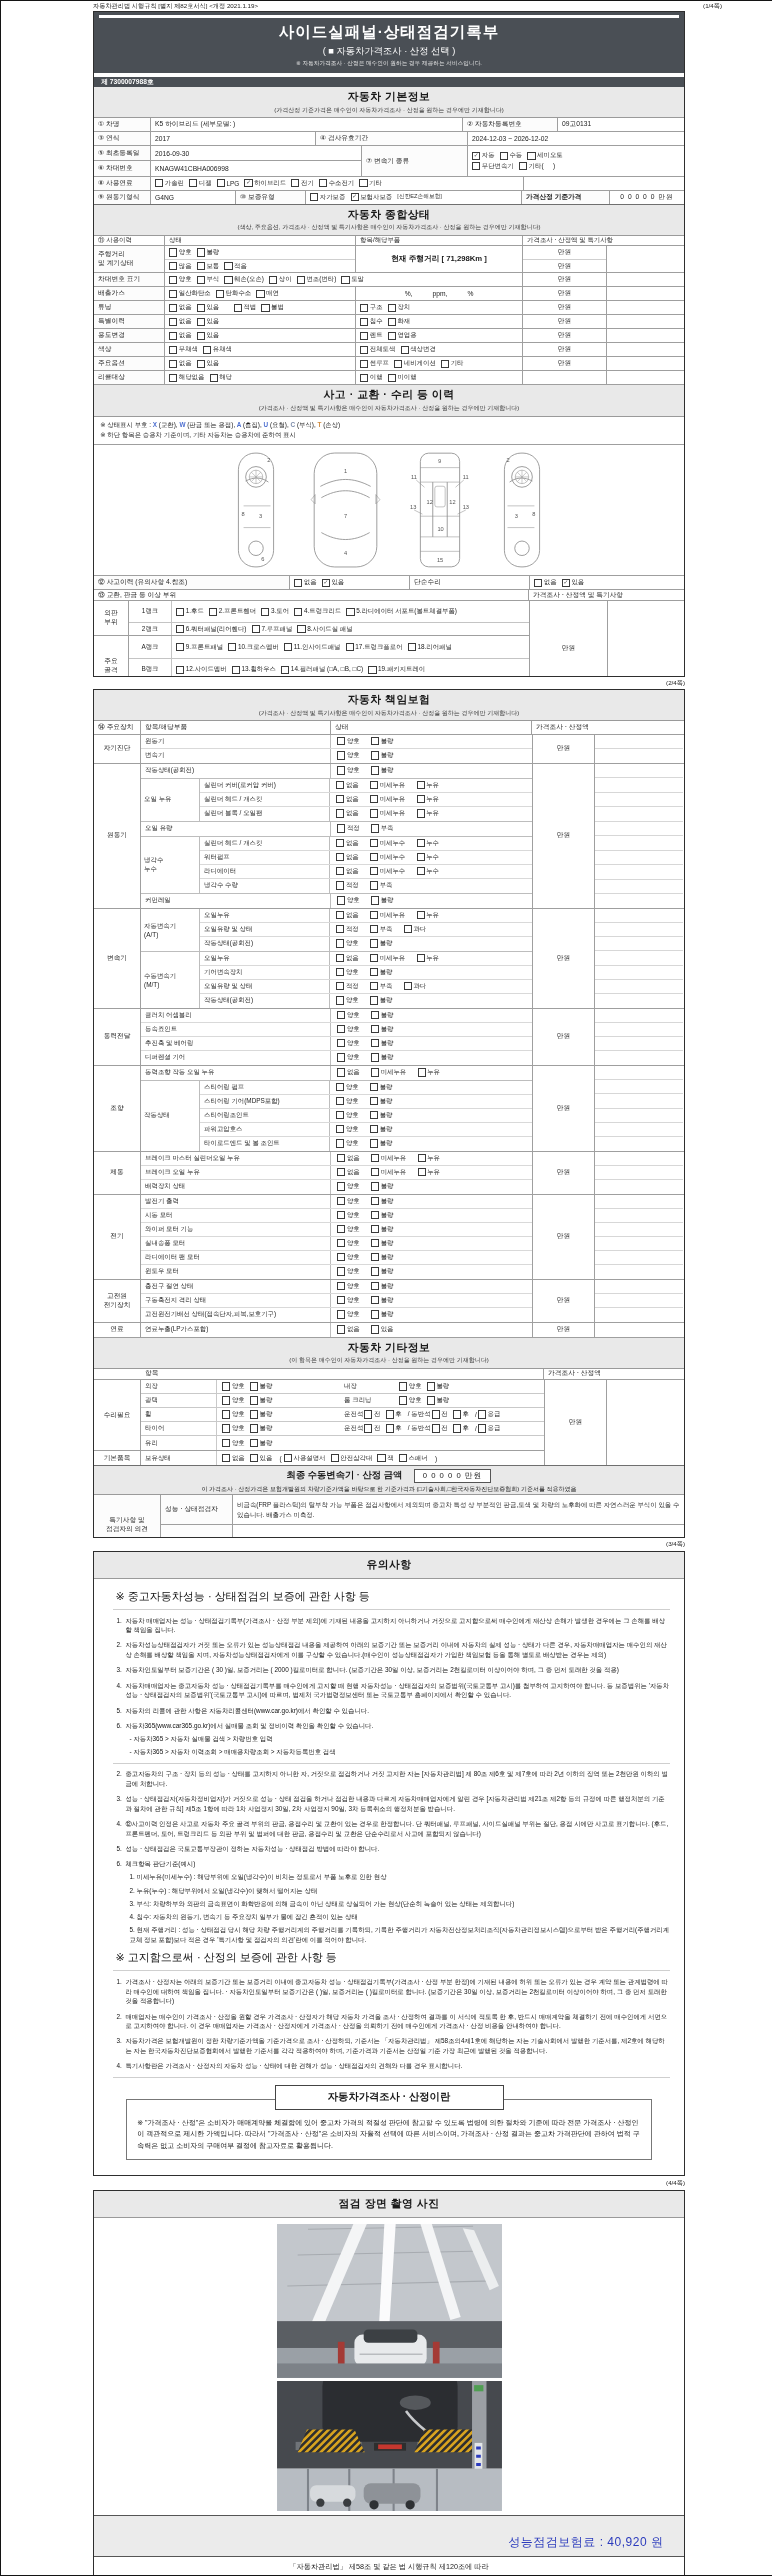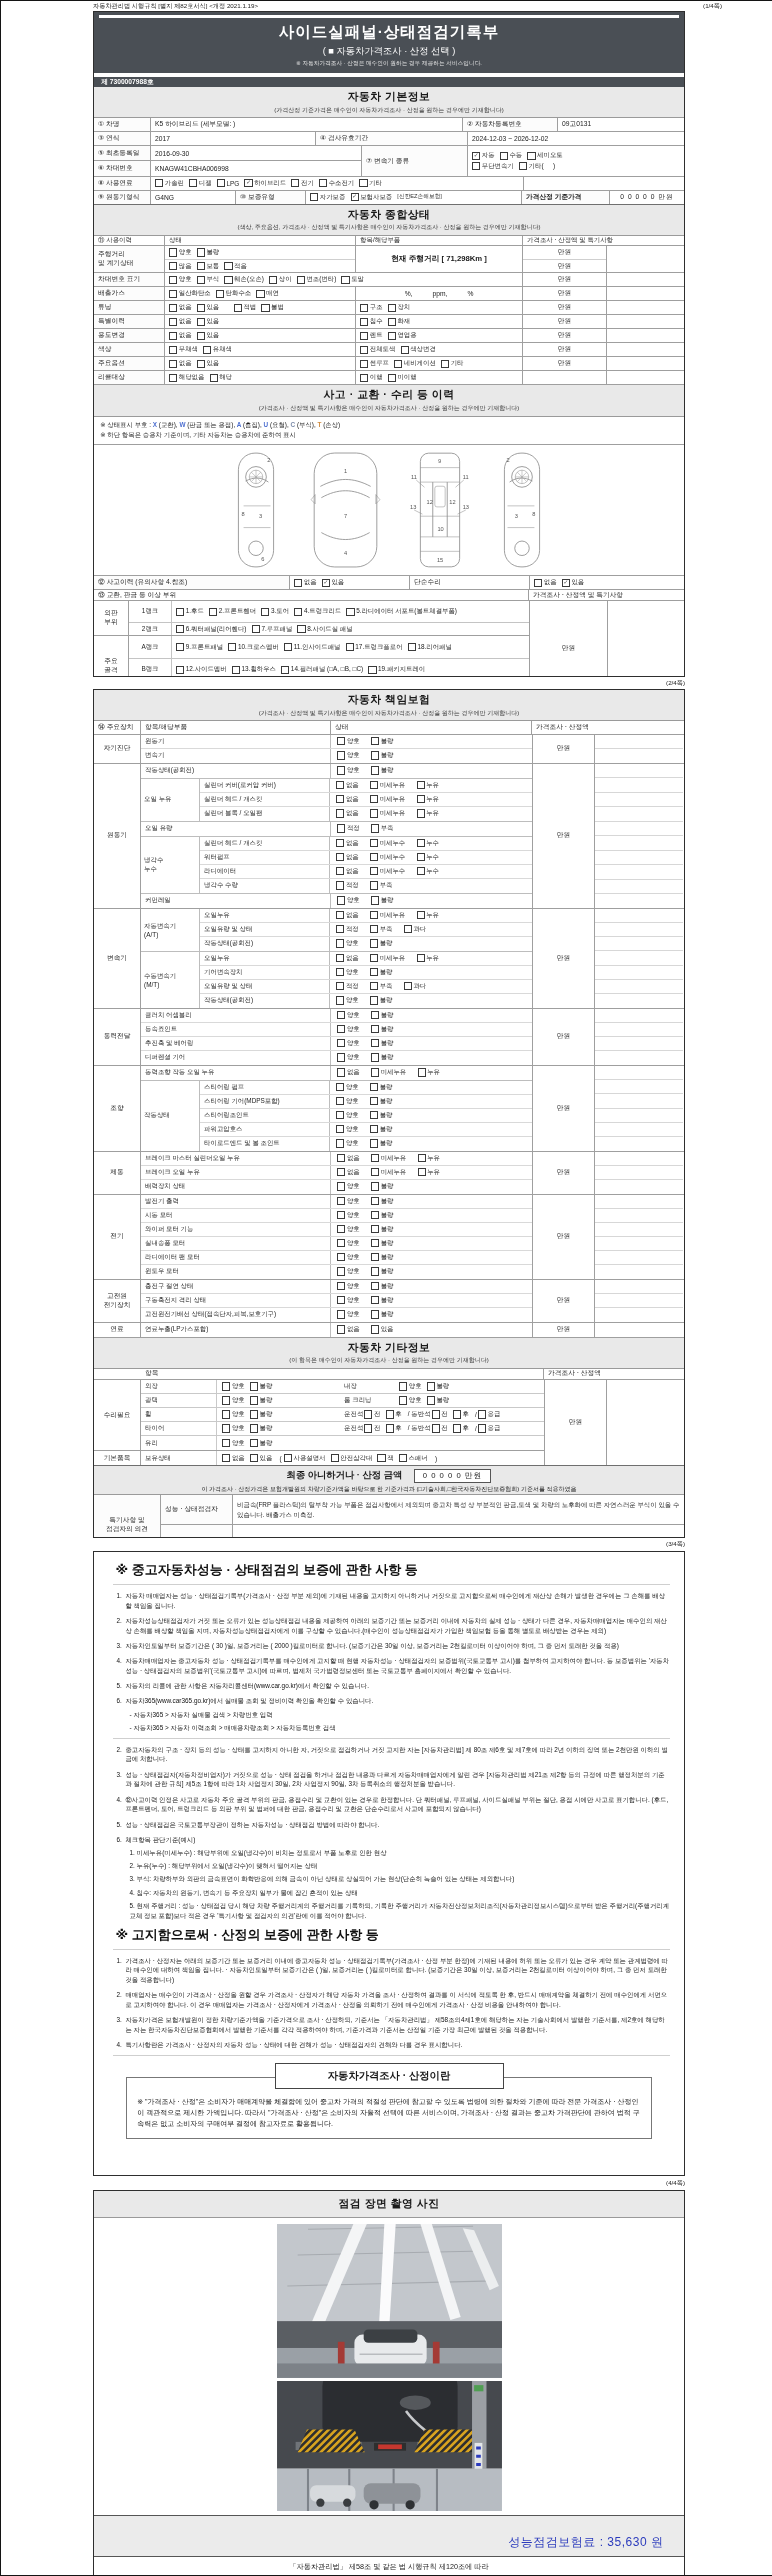--- a/index.html
+++ b/index.html
@@ -50,21 +50,21 @@
   .sublab{width:59px;border-right:0.5px solid #bdbdbd;display:flex;align-items:center;padding:1px 3.1px;font-size:6.4px;box-sizing:border-box}
   .brows{flex:1;display:flex;flex-direction:column}
   .drow{display:flex;height:14px;border-bottom:0.5px solid #d9d9d9;box-sizing:border-box}
   .brows .drow:last-child,.gr .blk:last-child .drow:last-child{border-bottom:none}
   .dit{width:130px;border-right:0.5px solid #bdbdbd;display:flex;align-items:center;padding:1px 4.1px;font-size:6.4px;box-sizing:border-box}
   .dit.wide{width:190px}
   .dop{flex:1;display:flex;align-items:center;padding:1px 6.2px}
   .dop .cb{margin-right:11.3px}
   
   .noticebody{padding:4.1px 14.4px 0 18.5px}
-  .nhead{font-size:13px;margin:5.2px 0 3.1px 3.1px;font-weight:bold;color:#111}
+  .nhead{font-size:11px;margin:5.2px 0 3.1px 3.1px;font-weight:normal;color:#111}
   .ni{display:flex;gap:3.6px;margin:5.7px 0;font-size:6.4px;line-height:1.5;color:#111}
   .ni .nn{min-width:9.3px;text-align:right;flex:0 0 auto}
   .ni .nt{flex:1}
   .nsub{margin:3.6px 0 0 4.1px}
   hr.sep{border:0;border-top:0.5px solid #cfcfcf;margin:5.2px 0}
   .nbox-title{width:227px;margin:7.2px auto 0;border:1px solid #444;background:#fff;text-align:center;
               font-size:10.3px;font-weight:bold;padding:4.6px 0;position:relative;z-index:2}
   .nbox-wrap{width:526px;margin:-11.3px auto 0;border:0.8px solid #777;padding:17.5px 10.3px 8.2px;box-sizing:border-box;
              font-size:7px;line-height:1.6;font-weight:500;color:#111}
   
@@ -1823,21 +1823,21 @@
             </div>
           </div>
         </div>
         <div style="width: 62px; border-left: 0.5px solid rgb(159, 159, 159); display: flex; align-items: center; justify-content: center; font-size: 6.7px; box-sizing: border-box;">만원</div>
         <div style="flex: 1 1 0%; border-left: 0.5px solid rgb(159, 159, 159);"></div>
       </div>
     </div>
 
   <div style="background:#e9e9e9;border-bottom:0.5px solid #9a9a9a;height:29px;box-sizing:border-box;padding-top:2.6px">
     <div style="display:flex;justify-content:center;align-items:center;gap:11.3px">
-      <span style="font-size:9.3px;font-weight:bold">최종 아니하거나 · 산정 금액</span>
+      <span style="font-size:9.3px;font-weight:bold">최종 수동변속기 · 산정 금액</span>
       <span style="border:0.8px solid #555;background:#fff;padding:1px 8.2px;font-size:7.7px;letter-spacing:1px">0 0 0 0 0 만원</span>
     </div>
     <div style="text-align:center;font-size:6px;margin-top:2.1px">이 가격조사 · 산정가격은 보험개발원의 차량기준가액을 바탕으로 한 기준가격과 (□기술사회,□한국자동차진단보증협회) 기준서를 적용하였음</div>
   </div>
 
   <div style="display:flex">
     <div class="c lab cent" style="width:67px;white-space:pre-line;border-bottom:none">특기사항 및
 점검자의 의견</div>
     <div style="flex:1">
       <div class="r" style="height:30px">
@@ -1848,20 +1848,23 @@
         <div class="c lab" style="width:72px">가격 · 조사산정자</div>
         <div class="c last" style="flex:1"></div>
       </div>
     </div>
   </div>
 </div>
 
 <div class="pageno" style="top:1540px">(3/4쪽)</div>
 
 <div class="page" style="top:1551px;height:625px">
+  <div class="sechead" style="padding:6.2px 0">
+    <div class="t">유의사항</div>
+  </div>
   <div class="noticebody" id="noticeBody">
       <div class="nhead">※ 중고자동차성능 · 상태점검의 보증에 관한 사항 등</div>
       <hr class="sep">
       <div class="ni">
         <span class="nn">1.</span>
         <span class="nt">자동차 매매업자는 성능 · 상태점검기록부(가격조사 · 산정 부분 제외)에 기재된 내용을 고지하지 아니하거나 거짓으로 고지함으로써 매수인에게 재산상 손해가 발생한 경우에는 그 손해를 배상할 책임을 집니다.</span>
       </div>
       <div class="ni">
         <span class="nn">2.</span>
         <span class="nt">자동차성능상태점검자가 거짓 또는 오류가 있는 성능상태점검 내용을 제공하여 아래의 보증기간 또는 보증거리 이내에 자동차의 실제 성능 · 상태가 다른 경우, 자동차매매업자는 매수인의 재산상 손해를 배상할 책임을 지며, 자동차성능상태점검자에게 이를 구상할 수 있습니다.(매수인이 성능상태점검자가 가입한 책임보험 등을 통해 별도로 배상받는 경우는 제외)</span>
@@ -1978,20 +1981,20 @@
       <rect x="64" y="202" width="88" height="32" rx="12" fill="#d7dadd"></rect>
       <rect x="168" y="198" width="110" height="40" rx="14" fill="#8e9298"></rect>
       <circle cx="84" cy="236" r="8" fill="#3a3d40"></circle>
         <circle cx="136" cy="236" r="8" fill="#3a3d40"></circle>
       <circle cx="188" cy="240" r="9" fill="#2e3134"></circle>
         <circle cx="258" cy="240" r="9" fill="#2e3134"></circle>
     </svg>
   </div>
 
   <div class="signbox">
-    <div class="ins">성능점검보험료 : 35,630 원</div>
+    <div class="ins">성능점검보험료 : 40,920 원</div>
   </div>
   <div class="confirm">
     <div>「자동차관리법」 제58조 및 같은 법 시행규칙 제120조에 따라</div>
     <div>( [ V ]중고자동차성능 · 상태를 점검, [   ]자동차가격조사 · 산정 ) 하였음을 확인합니다.</div>
   </div>
 </div>
 
 
 </body></html>

